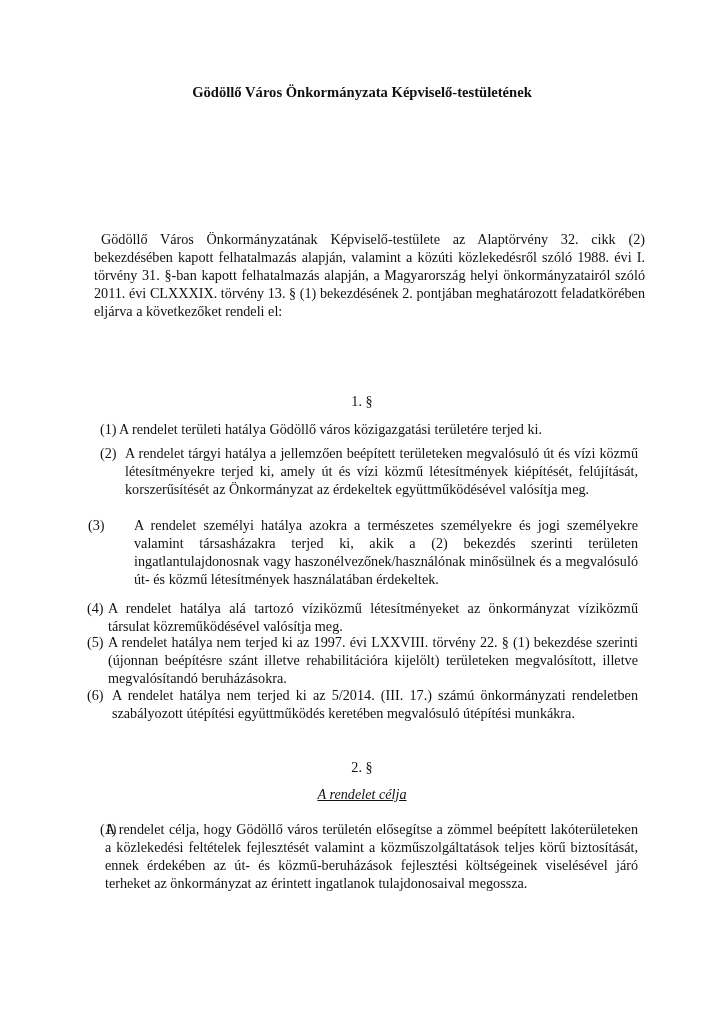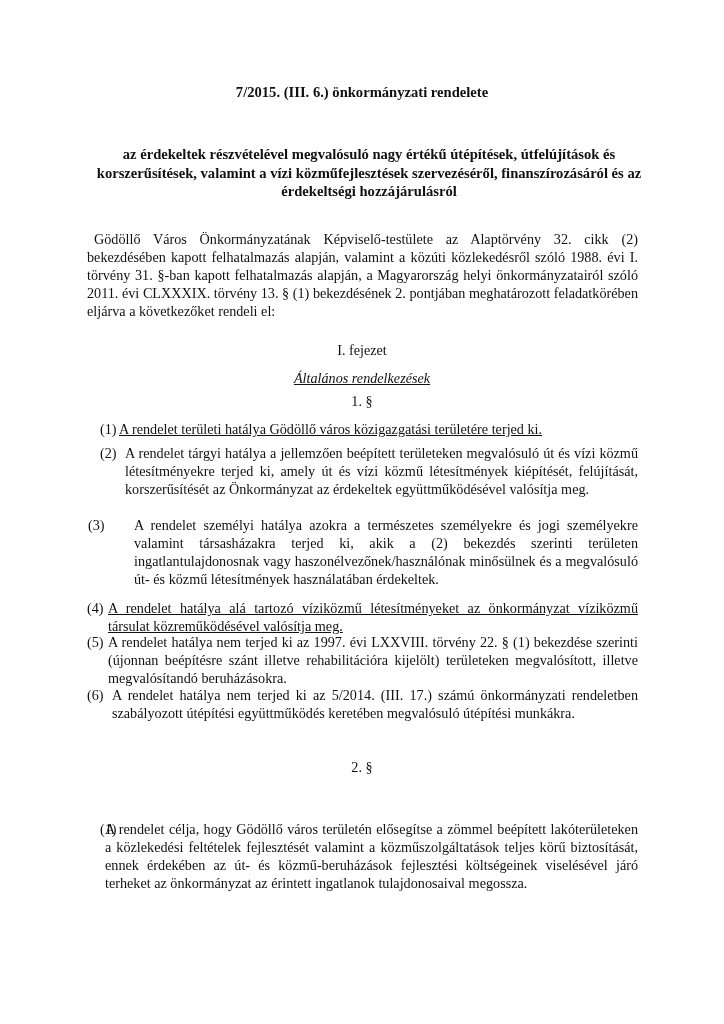--- a/index.html
+++ b/index.html
@@ -6,65 +6,62 @@
   body {
     width: 724px; height: 1024px; position: relative; overflow: hidden;
     font-family: "Liberation Serif", serif; color: #111; font-size: 14.2px;
   }
   .page { position: absolute; left: 0; top: 0; width: 724px; height: 1024px; }
   .center { position: absolute; left: 0; width: 724px; text-align: center; }
   .bold { font-weight: bold; }
   .title1 { top: 84px; font-size: 14.6px; line-height: 17px; }
   .title2 { top: 145px; font-size: 14.6px; line-height: 18.5px; left: 96px; width: 546px; }
   .preamble {
-    position: absolute; left: 87px; width: 551px; top: 230px;
+    position: absolute; left: 94px; width: 551px; top: 230px;
     line-height: 18px; text-align: justify; text-indent: 7px;
   }
   .chapter { top: 341px; line-height: 18px; }
   .subtitle { font-style: italic; text-decoration: underline; }
   .sub1 { top: 369px; line-height: 18px; }
   .sect1 { top: 392px; line-height: 18px; }
   .para {
     position: absolute; left: 88px; width: 550px; line-height: 18px;
     text-align: justify;
   }
   .para .num { position: absolute; left: 0; top: 0; }
   .para .txt { display: block; margin-left: 32px; }
   .para.p3 .txt { margin-left: 46px; }
   .p1 { top: 420px; left: 100px; width: 538px; }
-  .p1 .txt { margin-left: 19px; text-decoration: underline; }
+  .p1 .txt { margin-left: 19px; }
   .p2 { top: 444px; left: 100px; width: 538px; }
   .p2 .txt { margin-left: 25px; }
   .p3 { top: 516px; left: 88px; width: 550px; }
   .p4 { top: 599px; left: 87px; width: 551px; }
-  .p4 .txt { margin-left: 21px; text-decoration: underline; }
+  .p4 .txt { margin-left: 21px; }
   .p5 { top: 633px; left: 87px; width: 551px; }
   .p5 .txt { margin-left: 21px; }
   .p6 { top: 686px; left: 87px; width: 551px; }
   .p6 .txt { margin-left: 25px; }
   .sect2 { top: 758px; line-height: 18px; }
   .sub2 { top: 785px; line-height: 18px; }
   .p7 { top: 820px; left: 100px; width: 538px; }
   .p7 .txt { margin-left: 5px; }
 </style>
 </head>
 <body>
 
 <div class="page">
 
   <div class="center title1 bold">
-    <div>7/2015. (III. 6.) önkormányzati rendelete</div>
+    <div>Gödöllő Város Önkormányzata Képviselő-testületének</div>
   </div>
 
-  <div class="center title2 bold">az érdekeltek részvételével megvalósuló nagy értékű útépítések, útfelújítások és korszerűsítések, valamint a vízi közműfejlesztések szervezéséről, finanszírozásáról és az érdekeltségi hozzájárulásról</div>
 
   <div class="preamble">Gödöllő Város Önkormányzatának Képviselő-testülete az Alaptörvény 32. cikk (2) bekezdésében kapott felhatalmazás alapján, valamint a közúti közlekedésről szóló 1988. évi I. törvény 31. §-ban kapott felhatalmazás alapján, a Magyarország helyi önkormányzatairól szóló 2011. évi CLXXXIX. törvény 13. § (1) bekezdésének 2. pontjában meghatározott feladatkörében eljárva a következőket rendeli el:</div>
 
-  <div class="center chapter">I. fejezet</div>
-  <div class="center sub1"><span class="subtitle">Általános rendelkezések</span></div>
   <div class="center sect1">1. §</div>
 
   <div class="para p1">
     <span class="num">(1)</span>
     <span class="txt">A rendelet területi hatálya Gödöllő város közigazgatási területére terjed ki.</span>
   </div>
   <div class="para p2">
     <span class="num">(2)</span>
     <span class="txt">A rendelet tárgyi hatálya a jellemzően beépített területeken megvalósuló út és vízi közmű létesítményekre terjed ki, amely út és vízi közmű létesítmények kiépítését, felújítását, korszerűsítését az Önkormányzat az érdekeltek együttműködésével valósítja meg.</span>
   </div>
@@ -79,19 +76,20 @@
   <div class="para p5">
     <span class="num">(5)</span>
     <span class="txt">A rendelet hatálya nem terjed ki az 1997. évi LXXVIII. törvény 22. § (1) bekezdése szerinti (újonnan beépítésre szánt illetve rehabilitációra kijelölt) területeken megvalósított, illetve megvalósítandó beruházásokra.</span>
   </div>
   <div class="para p6">
     <span class="num">(6)</span>
     <span class="txt">A rendelet hatálya nem terjed ki az 5/2014. (III. 17.) számú önkormányzati rendeletben szabályozott útépítési együttműködés keretében megvalósuló útépítési munkákra.</span>
   </div>
 
   <div class="center sect2">2. §</div>
+  <div class="center sub2"><span class="subtitle">A rendelet célja</span></div>
 
   <div class="para p7">
     <span class="num">(1)</span>
     <span class="txt">A rendelet célja, hogy Gödöllő város területén elősegítse a zömmel beépített lakóterületeken a közlekedési feltételek fejlesztését valamint a közműszolgáltatások teljes körű biztosítását, ennek érdekében az út- és közmű-beruházások fejlesztési költségeinek viselésével járó terheket az önkormányzat az érintett ingatlanok tulajdonosaival megossza.</span>
   </div>
 
 </div>
 
 </body></html>

